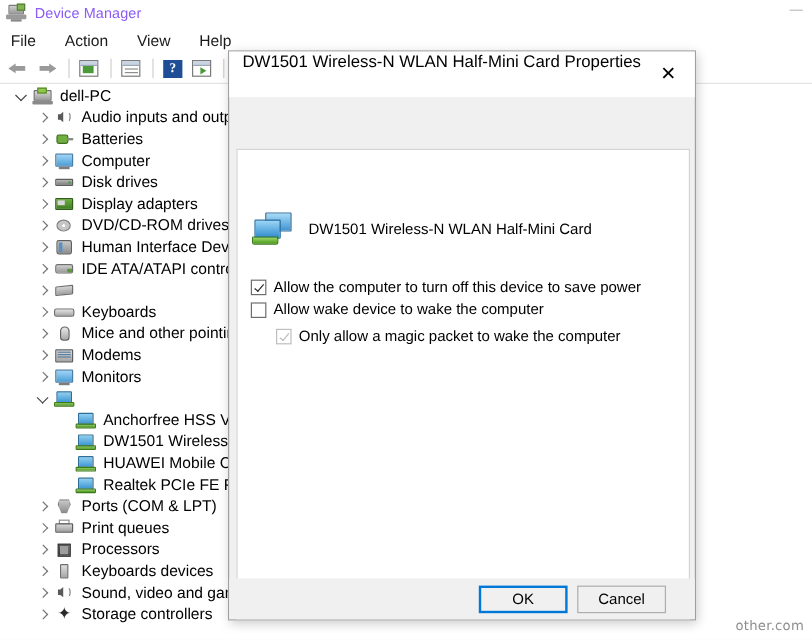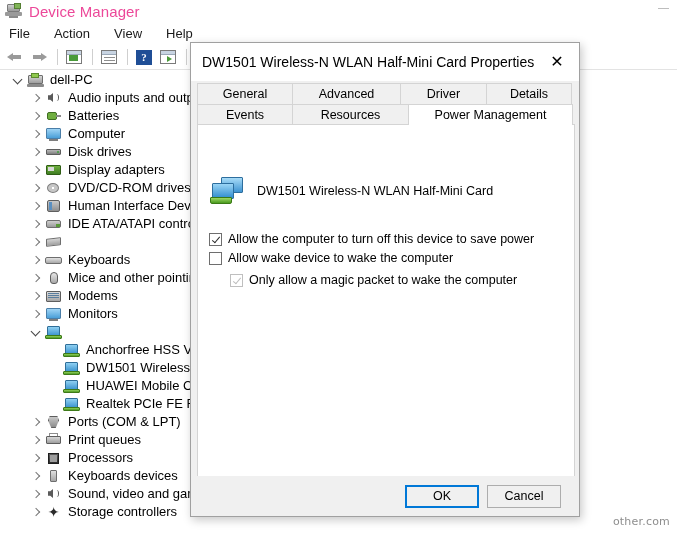--- a/index.html
+++ b/index.html
@@ -29,22 +29,22 @@
     background: #ffffff;
     display: flex; align-items: center;
   }
   .dm-title-icon {
     width: 18px; height: 16px;
     margin-left: 5px; margin-right: 6px;
     position: relative;
     flex: 0 0 auto;
   }
   .dm-title-text {
-    font-size: 15px;
-    color: #ec4899;
+    font-size: 12px;
+    color: #8b5cf6;
     letter-spacing: 0.1px;
     white-space: nowrap;
   }
   .dm-min {
     position: absolute;
     right: 8px; top: 8px;
     width: 11px; height: 1px;
     background: #bdbdbd;
   }
 
@@ -411,21 +411,21 @@
     width: 390px; height: 475px;
     background: #f0f0f0;
     border: 1px solid #a0a0a0;
     box-shadow: 2px 3px 9px rgba(0,0,0,0.22);
     box-sizing: border-box;
   }
   .dlg-title {
     position: absolute;
     left: 0; top: 0; width: 388px; height: 38px;
     background: #ffffff;
-    display: flex; align-items: center;
+    display: flex; align-items: flex-start;
     box-sizing: border-box;
   }
   .dlg-title-text {
     font-size: 14px;
     color: #000000;
     margin-left: 11px;
     white-space: nowrap;
   }
   .dlg-close {
     position: absolute;
@@ -551,26 +551,26 @@
     font-size: 12.5px;
     color: #000000;
     line-height: 14px;
     white-space: nowrap;
   }
   .cb-label.dim { color: #000000; }
 
   .dlg-buttons {
     position: absolute;
     left: 0; bottom: 0;
-    width: 388px; height: 40px;
+    width: 388px; height: 34px;
     background: #f0f0f0;
     display: flex;
     align-items: center;
     justify-content: flex-end;
-    padding-right: 18px;
+    padding-right: 24px;
     box-sizing: border-box;
   }
   .btn {
     width: 74px; height: 23px;
     background: #f0f0f0;
     border: 1px solid #adadad;
     box-sizing: border-box;
     font-size: 12.5px;
     color: #000000;
     display: flex; align-items: center; justify-content: center;
@@ -856,33 +856,20 @@
         </div>
     </div>
   </div>
 
   <div class="dlg">
     <div class="dlg-title">
       <div class="dlg-title-text">DW1501 Wireless-N WLAN Half-Mini Card Properties</div>
       <div class="dlg-close">✕</div>
     </div>
 
-    <div class="dlg-tabs">
-      <div class="tabrow" id="tabrow1">
-          <div class="tab" style="width: 96px;">General</div>
-          <div class="tab" style="width: 109px;">Advanced</div>
-          <div class="tab" style="width: 87px;">Driver</div>
-          <div class="tab" style="width: 86px;">Details</div>
-        </div>
-      <div class="tabrow" id="tabrow2">
-          <div class="tab" style="width: 96px;">Events</div>
-          <div class="tab" style="width: 117px;">Resources</div>
-          <div class="tab active" style="width: 165px;">Power Management</div>
-        </div>
-    </div>
 
     <div class="dlg-page">
       <div class="dev-head">
         <div class="dev-icon">
           <div class="dev-ic-back"></div>
           <div class="dev-ic-front"></div>
           <div class="dev-ic-base"></div>
         </div>
         <div class="dev-name">DW1501 Wireless-N WLAN Half-Mini Card</div>
       </div>

